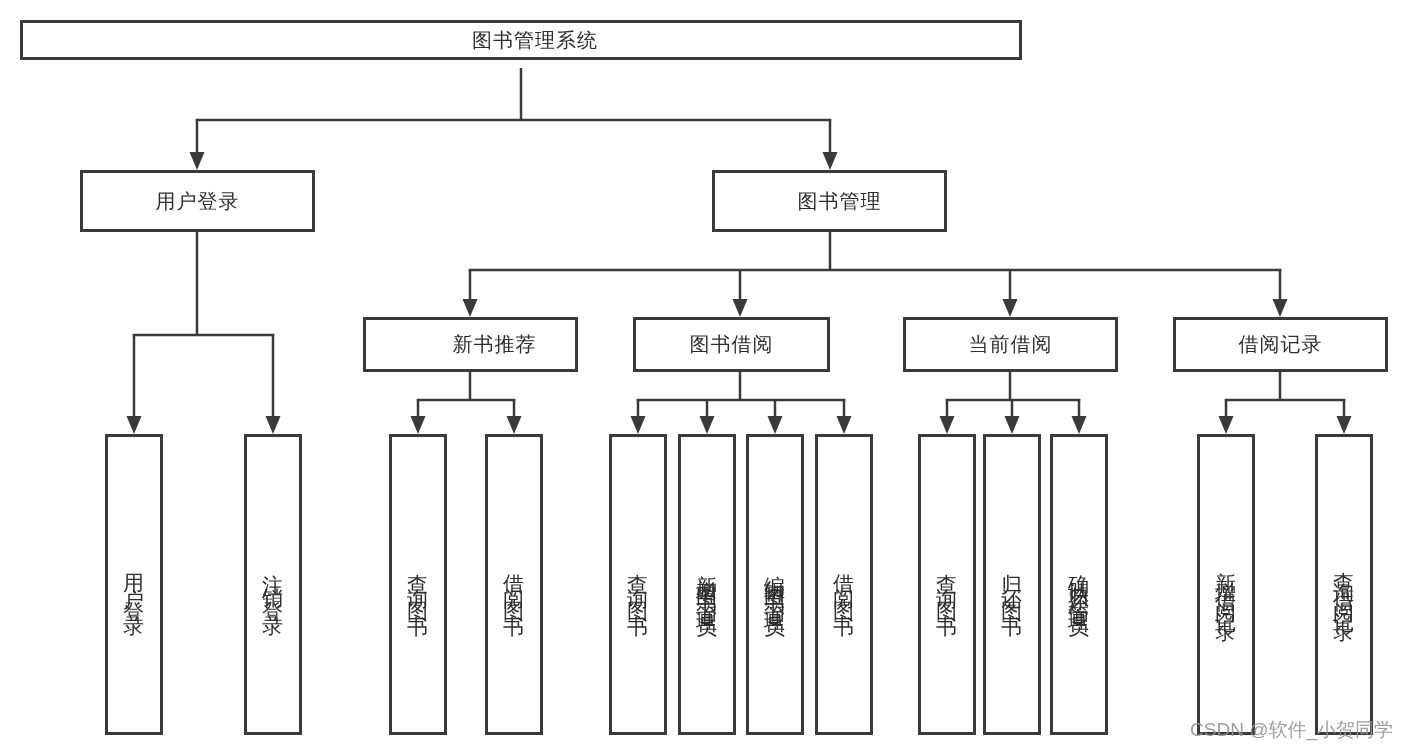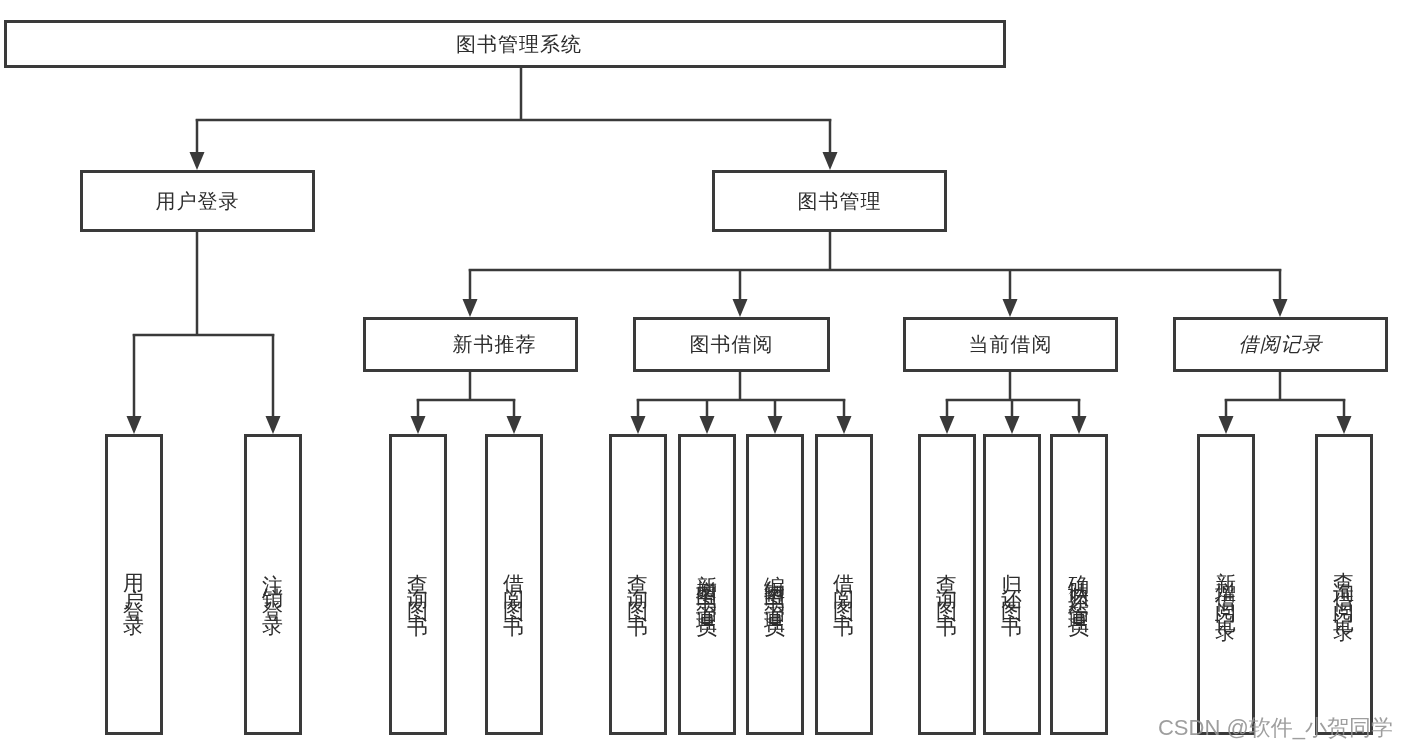--- a/index.html
+++ b/index.html
@@ -50,21 +50,21 @@
     white-space: nowrap;
   }
   .vlabel.short { letter-spacing: 14px; }
   .vlabel.med   { letter-spacing: 10px; }
   .vlabel.long  { letter-spacing: 6px;  }
   .watermark {
     position: absolute;
     right: 12px;
     bottom: 4px;
     z-index: 2;
-    font-size: 22px;
+    font-size: 19px;
     color: rgba(148, 148, 148, 0.9);
     white-space: nowrap;
   }
   line { stroke: #3a3a3a; stroke-width: 2.5; }
   path.arrow { fill: #3a3a3a; stroke: none; }
 </style>
 </head>
 <body>
 
 <div id="stage">
@@ -138,41 +138,41 @@
     <g>
       <line x1="1280" y1="372" x2="1280" y2="401"></line>
       <line x1="1224.75" y1="400" x2="1345.25" y2="400"></line>
       <line x1="1226" y1="399" x2="1226" y2="420"></line>
       <path class="arrow" d="M1218.5,416 L1233.5,416 L1226,434 Z"></path>
       <line x1="1344" y1="399" x2="1344" y2="420"></line>
       <path class="arrow" d="M1336.5,416 L1351.5,416 L1344,434 Z"></path>
     </g>
   </svg>
 
-  <div class="node" style="left:4px; top:20px; width:1002px; height:48px;padding-left:28px;">
+  <div class="node" style="left:20px; top:20px; width:1002px; height:40px;padding-left:28px;">
     <span class="hlabel">图书管理系统</span>
   </div>
 
   <div class="node" style="left:80px; top:170px; width:235px; height:62px;">
     <span class="hlabel">用户登录</span>
   </div>
   <div class="node" style="left:712px; top:170px; width:235px; height:62px;padding-left:20px;">
     <span class="hlabel">图书管理</span>
   </div>
 
   <div class="node" style="left:363px; top:317px; width:215px; height:55px;padding-left:48px;">
     <span class="hlabel">新书推荐</span>
   </div>
   <div class="node" style="left:633px; top:317px; width:197px; height:55px;">
     <span class="hlabel">图书借阅</span>
   </div>
   <div class="node" style="left:903px; top:317px; width:215px; height:55px;text-align:center;">
     <span class="hlabel">当前借阅</span>
   </div>
-  <div class="node" style="left:1173px; top:317px; width:215px; height:55px;font-style:italic;">
+  <div class="node" style="left:1173px; top:317px; width:215px; height:55px;">
     <span class="hlabel">借阅记录</span>
   </div>
 
   <div class="node leaf" style="left:105px;">
     <span class="vlabel short">用户登录</span>
   </div>
   <div class="node leaf" style="left:244px;">
     <span class="vlabel short">注销登录</span>
   </div>
 

